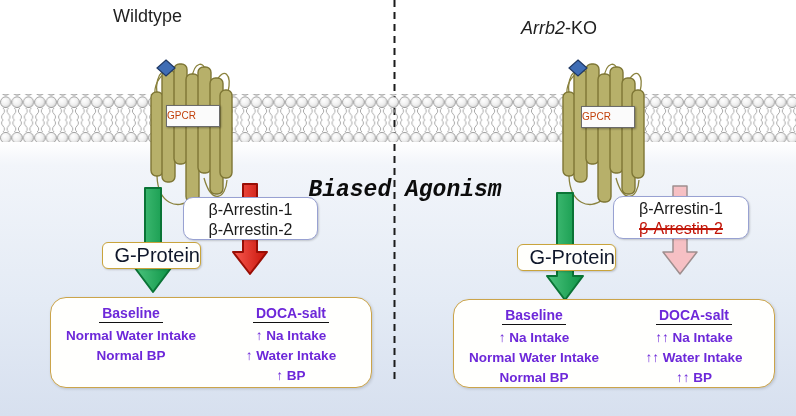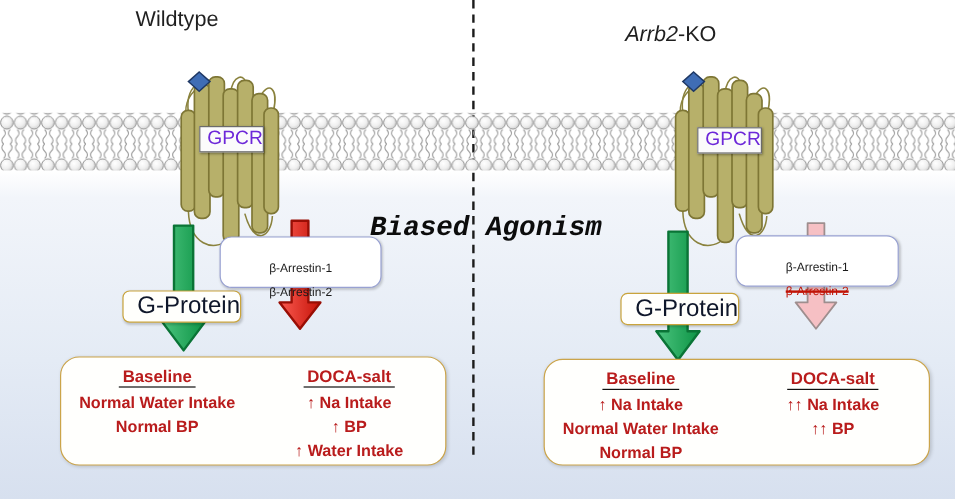--- a/index.html
+++ b/index.html
@@ -15,42 +15,42 @@
   .watermark{
     left:217px;top:35px;font-family:"DejaVu Serif",serif;
     font-weight:bold;font-style:italic;font-size:26px;color:#12122a;white-space:nowrap;
   }
   .center-caption{
     left:300px;top:177px;width:210px;text-align:center;
     font-family:Liberation Mono, monospace;font-weight:bold;font-style:italic;
     font-size:23px;color:#0c0c0c;white-space:nowrap;
   }
   .gpcr-label{
-    width:52px;height:20px;line-height:20px;text-align:right;
-    background:#fbfbfb;border:1px solid #6b6b6b;font-size:16px;color:#6d28d9;
+    width:52px;height:20px;line-height:20px;text-align:left;
+    background:#fbfbfb;border:1px solid #6b6b6b;font-size:10px;color:#c2410c;
     box-shadow:1px 1px 2px rgba(0,0,0,.35);
   }
   .gprotein-box{
     width:97px;height:25px;line-height:25px;text-align:right;
     background:#fffffc;border:1.5px solid #c9a43c;border-radius:6px;
     font-size:20px;color:#0f172a;box-shadow:1px 1px 2px rgba(0,0,0,.18);
   }
   .arrestin-box{
     width:135px;height:43px;text-align:center;
     background:#ffffff;border:1.5px solid #98a1d2;border-radius:10px;
-    font-size:10px;color:#1b1b1b;line-height:20px;padding-top:17px;box-sizing:border-box;
+    font-size:16px;color:#1b1b1b;line-height:20px;padding-top:2px;box-sizing:border-box;
     box-shadow:1px 1px 2px rgba(0,0,0,.18);
   }
   .arrestin-box .struck{
     color:#c11407;text-decoration:line-through;text-decoration-color:#c11407;text-decoration-thickness:2px;
   }
   .summary-box{
     width:322px;height:91px;display:flex;
     background:#fffffd;border:1.5px solid #cba44a;border-radius:16px;
-    font-size:13.5px;font-weight:bold;color:#b91c1c;box-sizing:border-box;padding-top:7px;
+    font-size:13.5px;font-weight:bold;color:#6d28d9;box-sizing:border-box;padding-top:7px;
     box-shadow:1px 1px 3px rgba(0,0,0,.15);
   }
   .summary-col{flex:1;text-align:center;}
   .summary-header{
     display:inline-block;border-bottom:1.6px solid #111;padding:0 3px 1px 3px;
     margin-bottom:3px;font-size:14px;
   }
   .summary-row{line-height:20px;}
 </style>
 </head>
@@ -138,32 +138,33 @@
 
   <div class="overlay summary-box" style="left:50px;top:297px;">
     <div class="summary-col">
       <span class="summary-header">Baseline</span>
       <div class="summary-row">Normal Water Intake</div>
       <div class="summary-row">Normal BP</div>
     </div>
     <div class="summary-col">
       <span class="summary-header">DOCA-salt</span>
       <div class="summary-row">↑ Na Intake</div>
+      <div class="summary-row">↑ Water Intake</div>
       <div class="summary-row">↑ BP</div>
-      <div class="summary-row">↑ Water Intake</div>
     </div>
   </div>
 
   <div class="overlay summary-box" style="left:453px;top:299px;height:89px;">
     <div class="summary-col">
       <span class="summary-header">Baseline</span>
       <div class="summary-row">↑ Na Intake</div>
       <div class="summary-row">Normal Water Intake</div>
       <div class="summary-row">Normal BP</div>
     </div>
     <div class="summary-col">
       <span class="summary-header">DOCA-salt</span>
       <div class="summary-row">↑↑ Na Intake</div>
+      <div class="summary-row">↑↑ Water Intake</div>
       <div class="summary-row">↑↑ BP</div>
     </div>
   </div>
 
 </div>
 
 </body></html>

